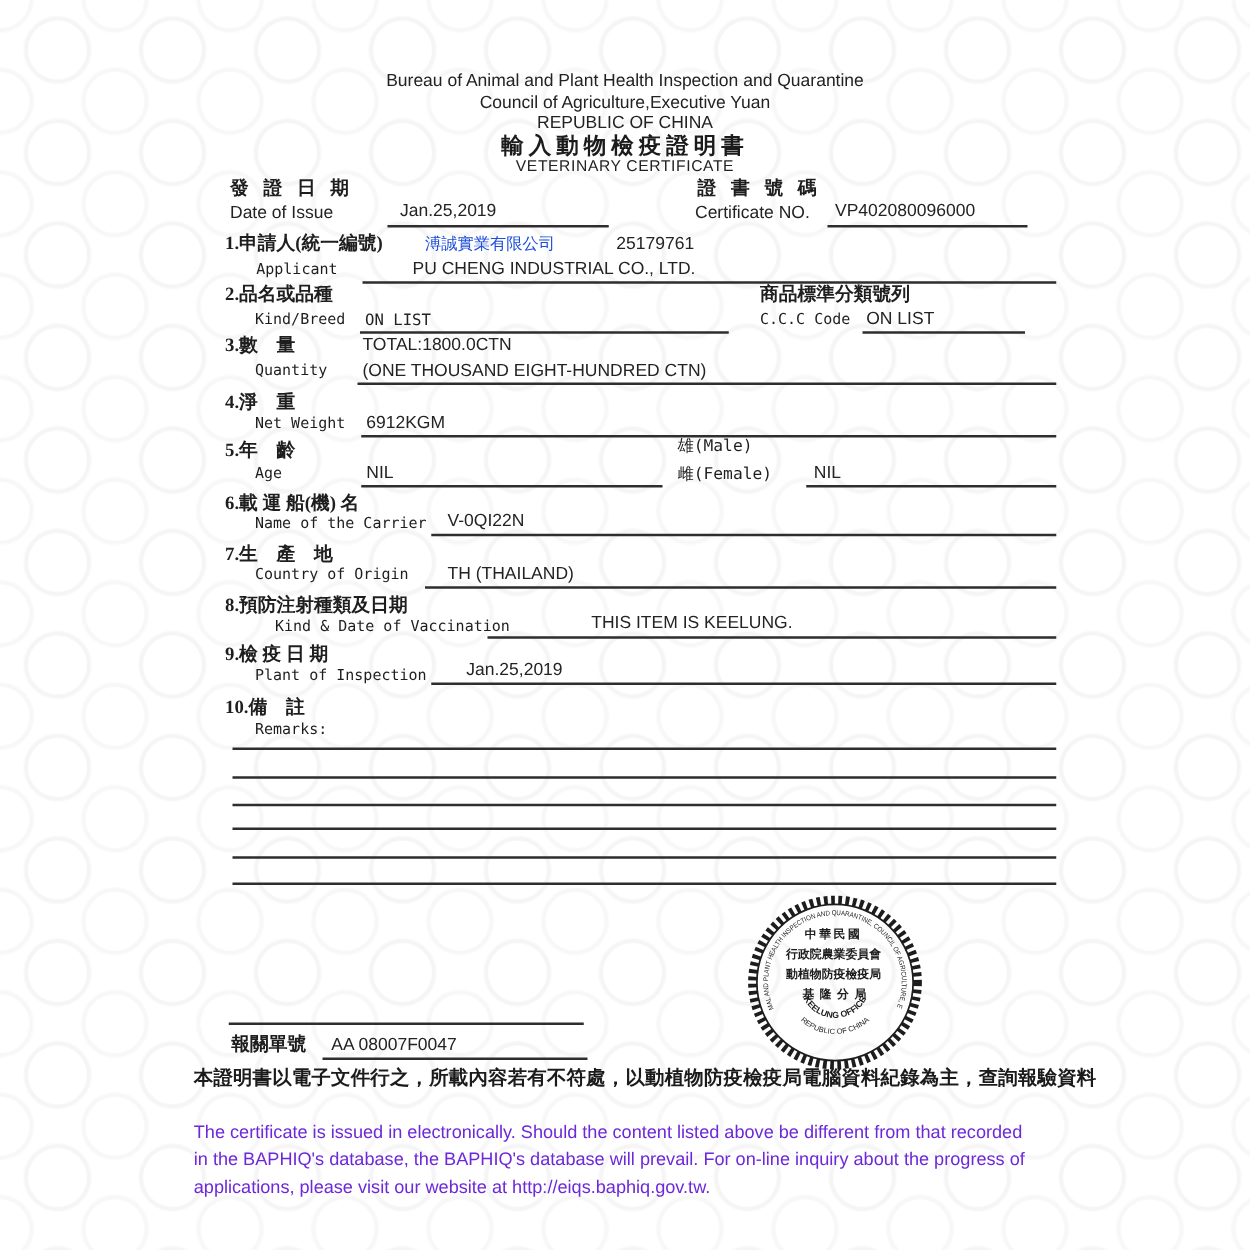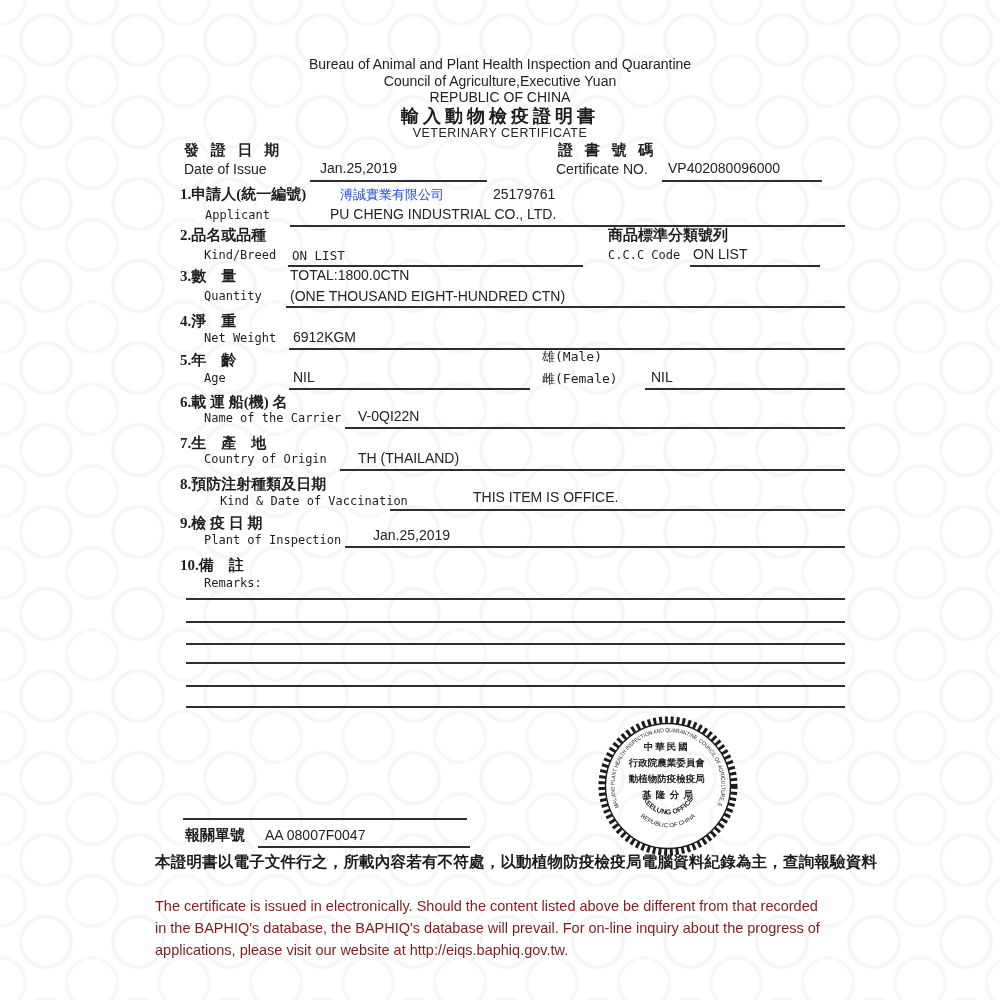--- a/index.html
+++ b/index.html
@@ -17,21 +17,21 @@
   .zhs{font-family:"Liberation Serif",serif;font-weight:700;font-size:13px;color:#1d4ed8;}
   .mono{font-family:"DejaVu Sans Mono",monospace;font-size:12px;color:#1e1e1e;}
   .val{font-family:"Liberation Sans",sans-serif;font-size:14px;color:#232323;}
   .valm{font-family:"DejaVu Sans Mono",monospace;font-size:12.5px;color:#232323;}
   .line{position:absolute;height:2px;background:#2e2e2e;}
   .h-zh-title{font-family:"Liberation Serif",serif;font-weight:700;font-size:23px;letter-spacing:3px;color:#1b1b1b;}
   .h-en{font-size:14px;color:#222;}
   .h-doc-zh{font-family:"Liberation Serif",serif;font-weight:700;font-size:18px;letter-spacing:4px;color:#1b1b1b;}
   .h-doc-en{font-size:12.5px;letter-spacing:.5px;color:#222;}
   .foot-zh{font-family:"Liberation Serif",serif;font-weight:700;font-size:15.5px;color:#1b1b1b;letter-spacing:.2px;}
-  .foot-en{font-size:14.5px;color:#7f1d1d;}
+  .foot-en{font-size:14.5px;color:#6d28d9;}
   .u{border-bottom:2px solid #2e2e2e;}
 </style>
 </head>
 <body>
 
 <div class="page">
   <div class="wm"></div>
 
   <div class="abs ctr h-en" style="top:56px;">Bureau of Animal and Plant Health Inspection and Quarantine</div>
   <div class="abs ctr h-en" style="top:73px;">Council of Agriculture,Executive Yuan</div>
@@ -90,21 +90,21 @@
   <div class="abs val" style="left:358px;top:408px;">V-0QI22N</div>
   <div class="line" style="left:345px;top:427px;width:500px;"></div>
 
   <div class="abs zh" style="left:180px;top:434px;">7.生　產　地</div>
   <div class="abs mono" style="left:204px;top:452px;">Country of Origin</div>
   <div class="abs val" style="left:358px;top:450px;">TH (THAILAND)</div>
   <div class="line" style="left:340px;top:469px;width:505px;"></div>
 
   <div class="abs zh" style="left:180px;top:475px;">8.預防注射種類及日期</div>
   <div class="abs mono" style="left:204px;top:494px;padding-left:16px;">Kind &amp; Date of Vaccination</div>
-  <div class="abs val" style="left:473px;top:489px;">THIS ITEM IS OFFICE.</div>
+  <div class="abs val" style="left:473px;top:489px;">THIS ITEM IS KEELUNG.</div>
   <div class="line" style="left:390px;top:509px;width:455px;"></div>
 
   <div class="abs zh" style="left:180px;top:514px;">9.檢 疫 日 期</div>
   <div class="abs mono" style="left:204px;top:533px;">Plant of Inspection</div>
   <div class="abs val" style="left:373px;top:527px;">Jan.25,2019</div>
   <div class="line" style="left:345px;top:546px;width:500px;"></div>
 
   <div class="abs zh" style="left:180px;top:556px;">10.備　註</div>
   <div class="abs mono" style="left:204px;top:576px;">Remarks:</div>
   <div class="line" style="left:186px;top:598px;width:659px;"></div>

